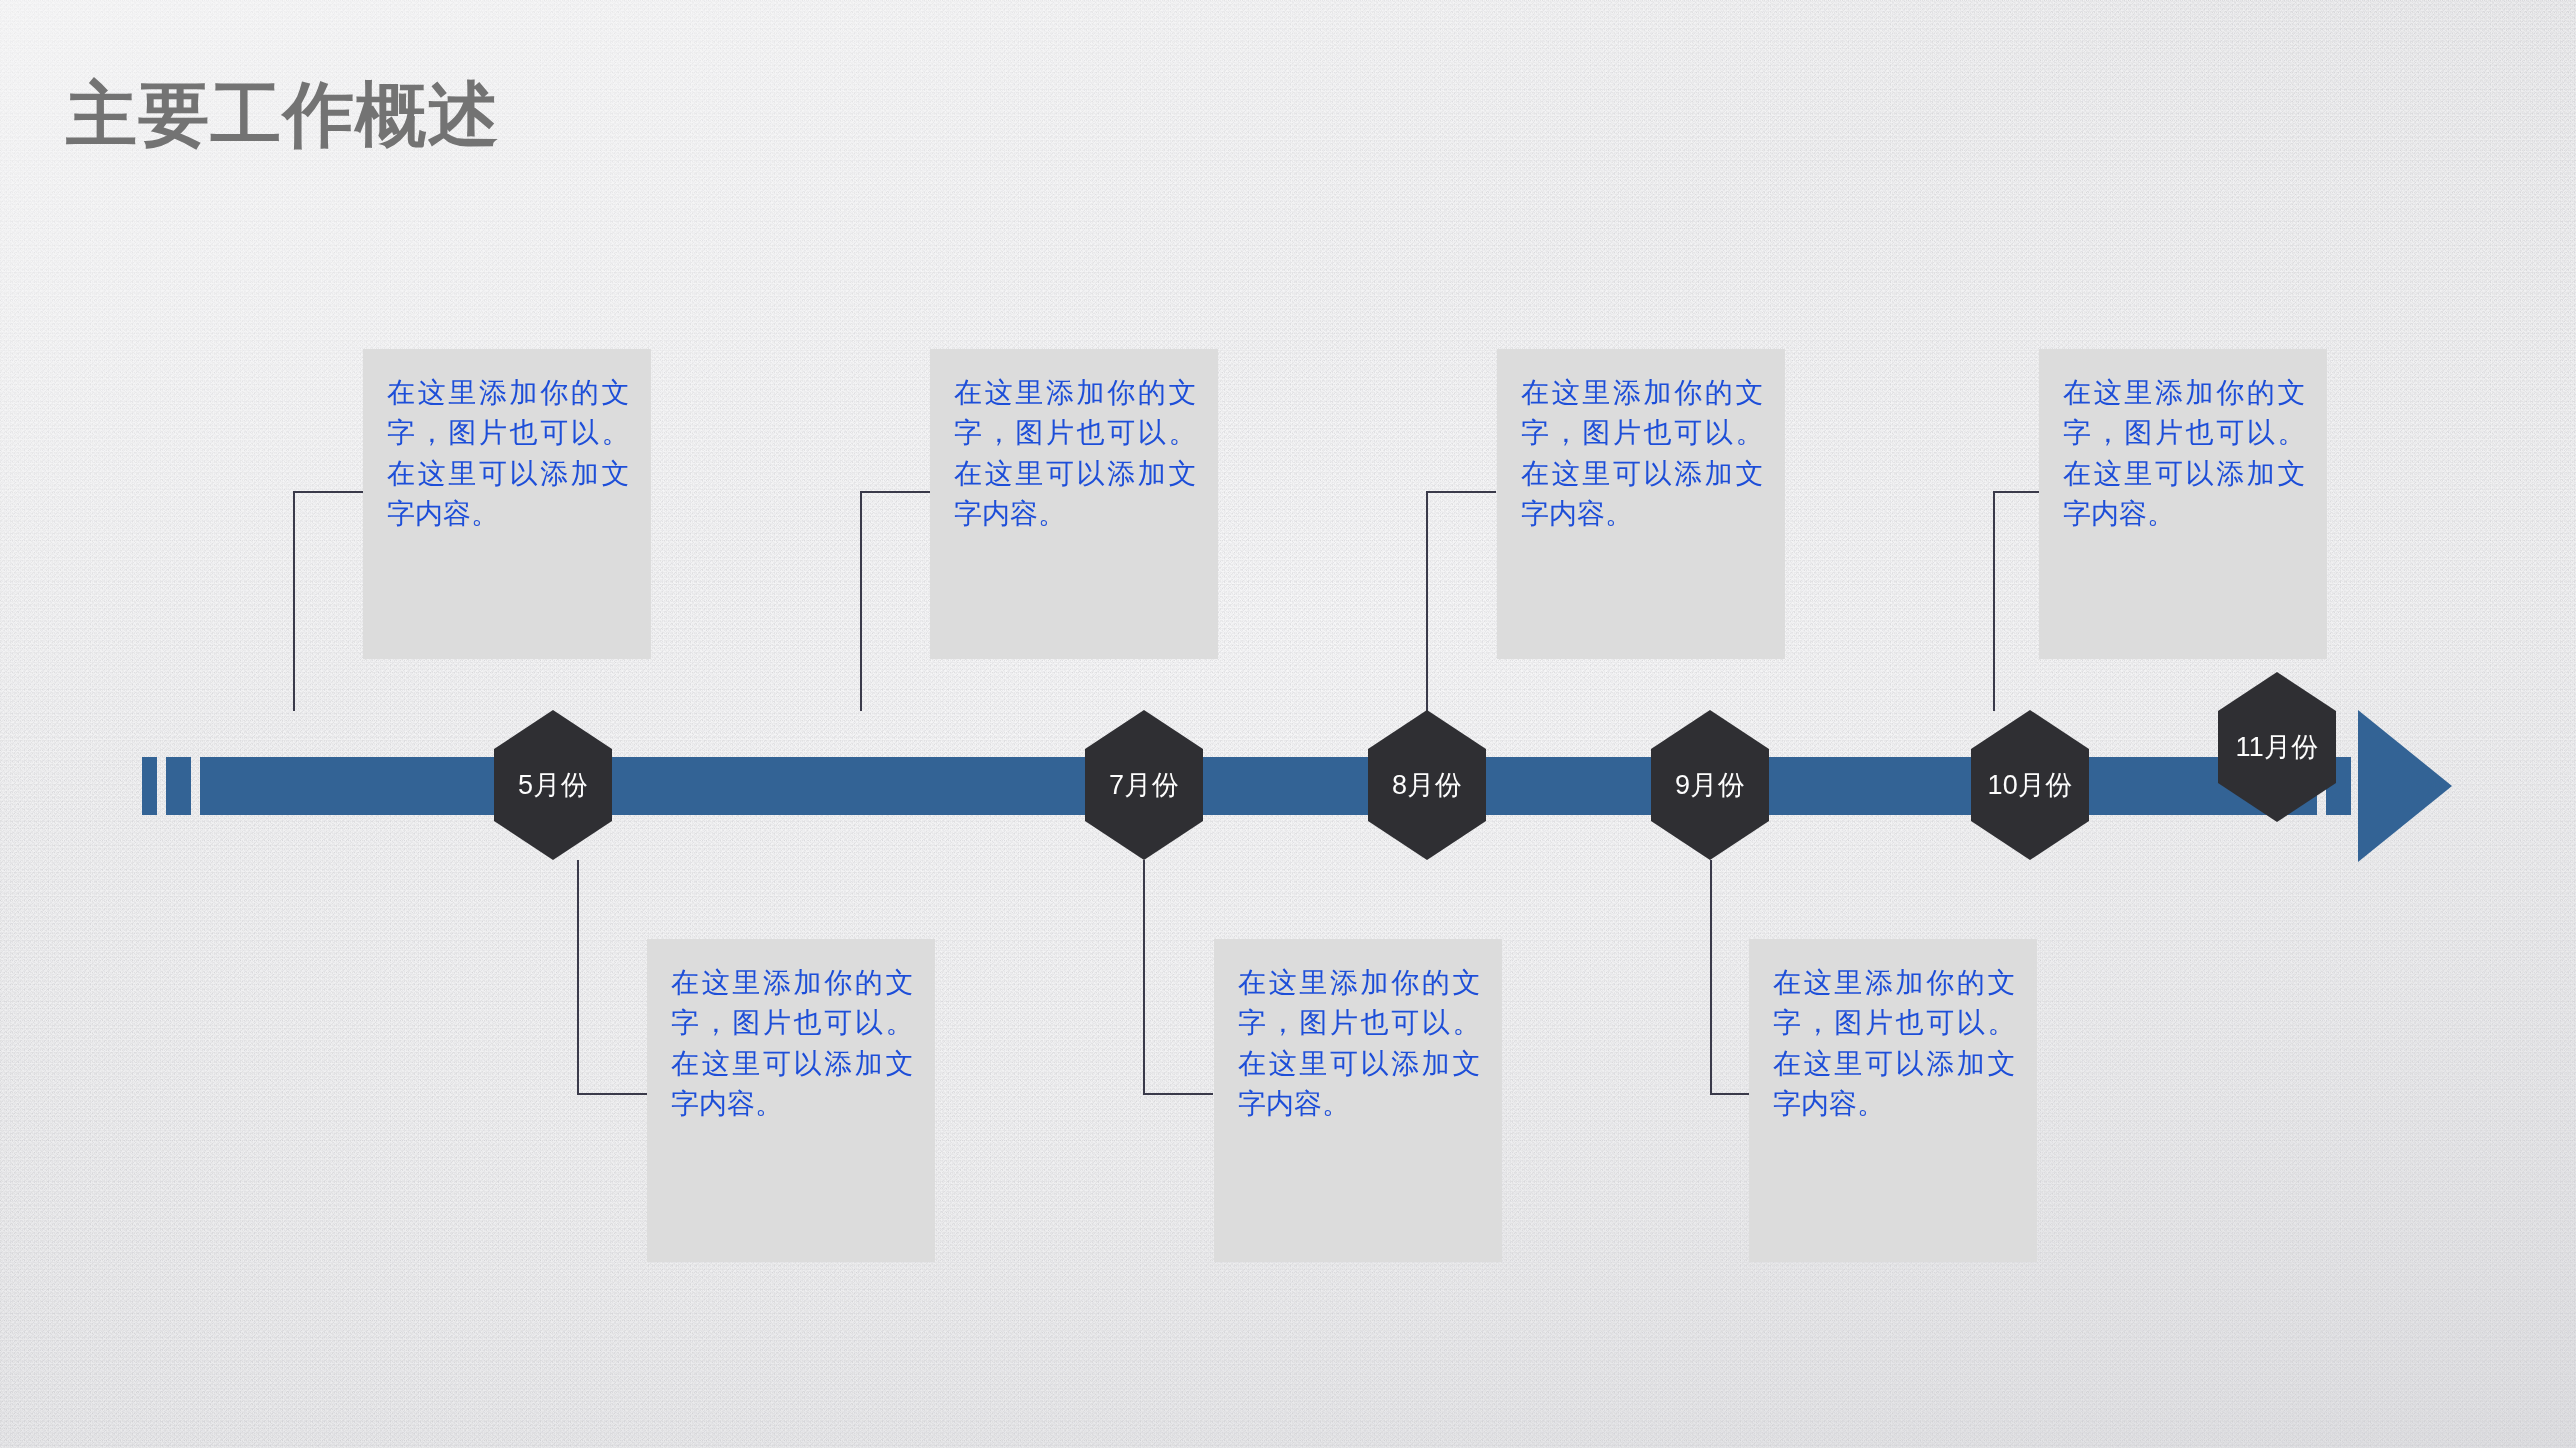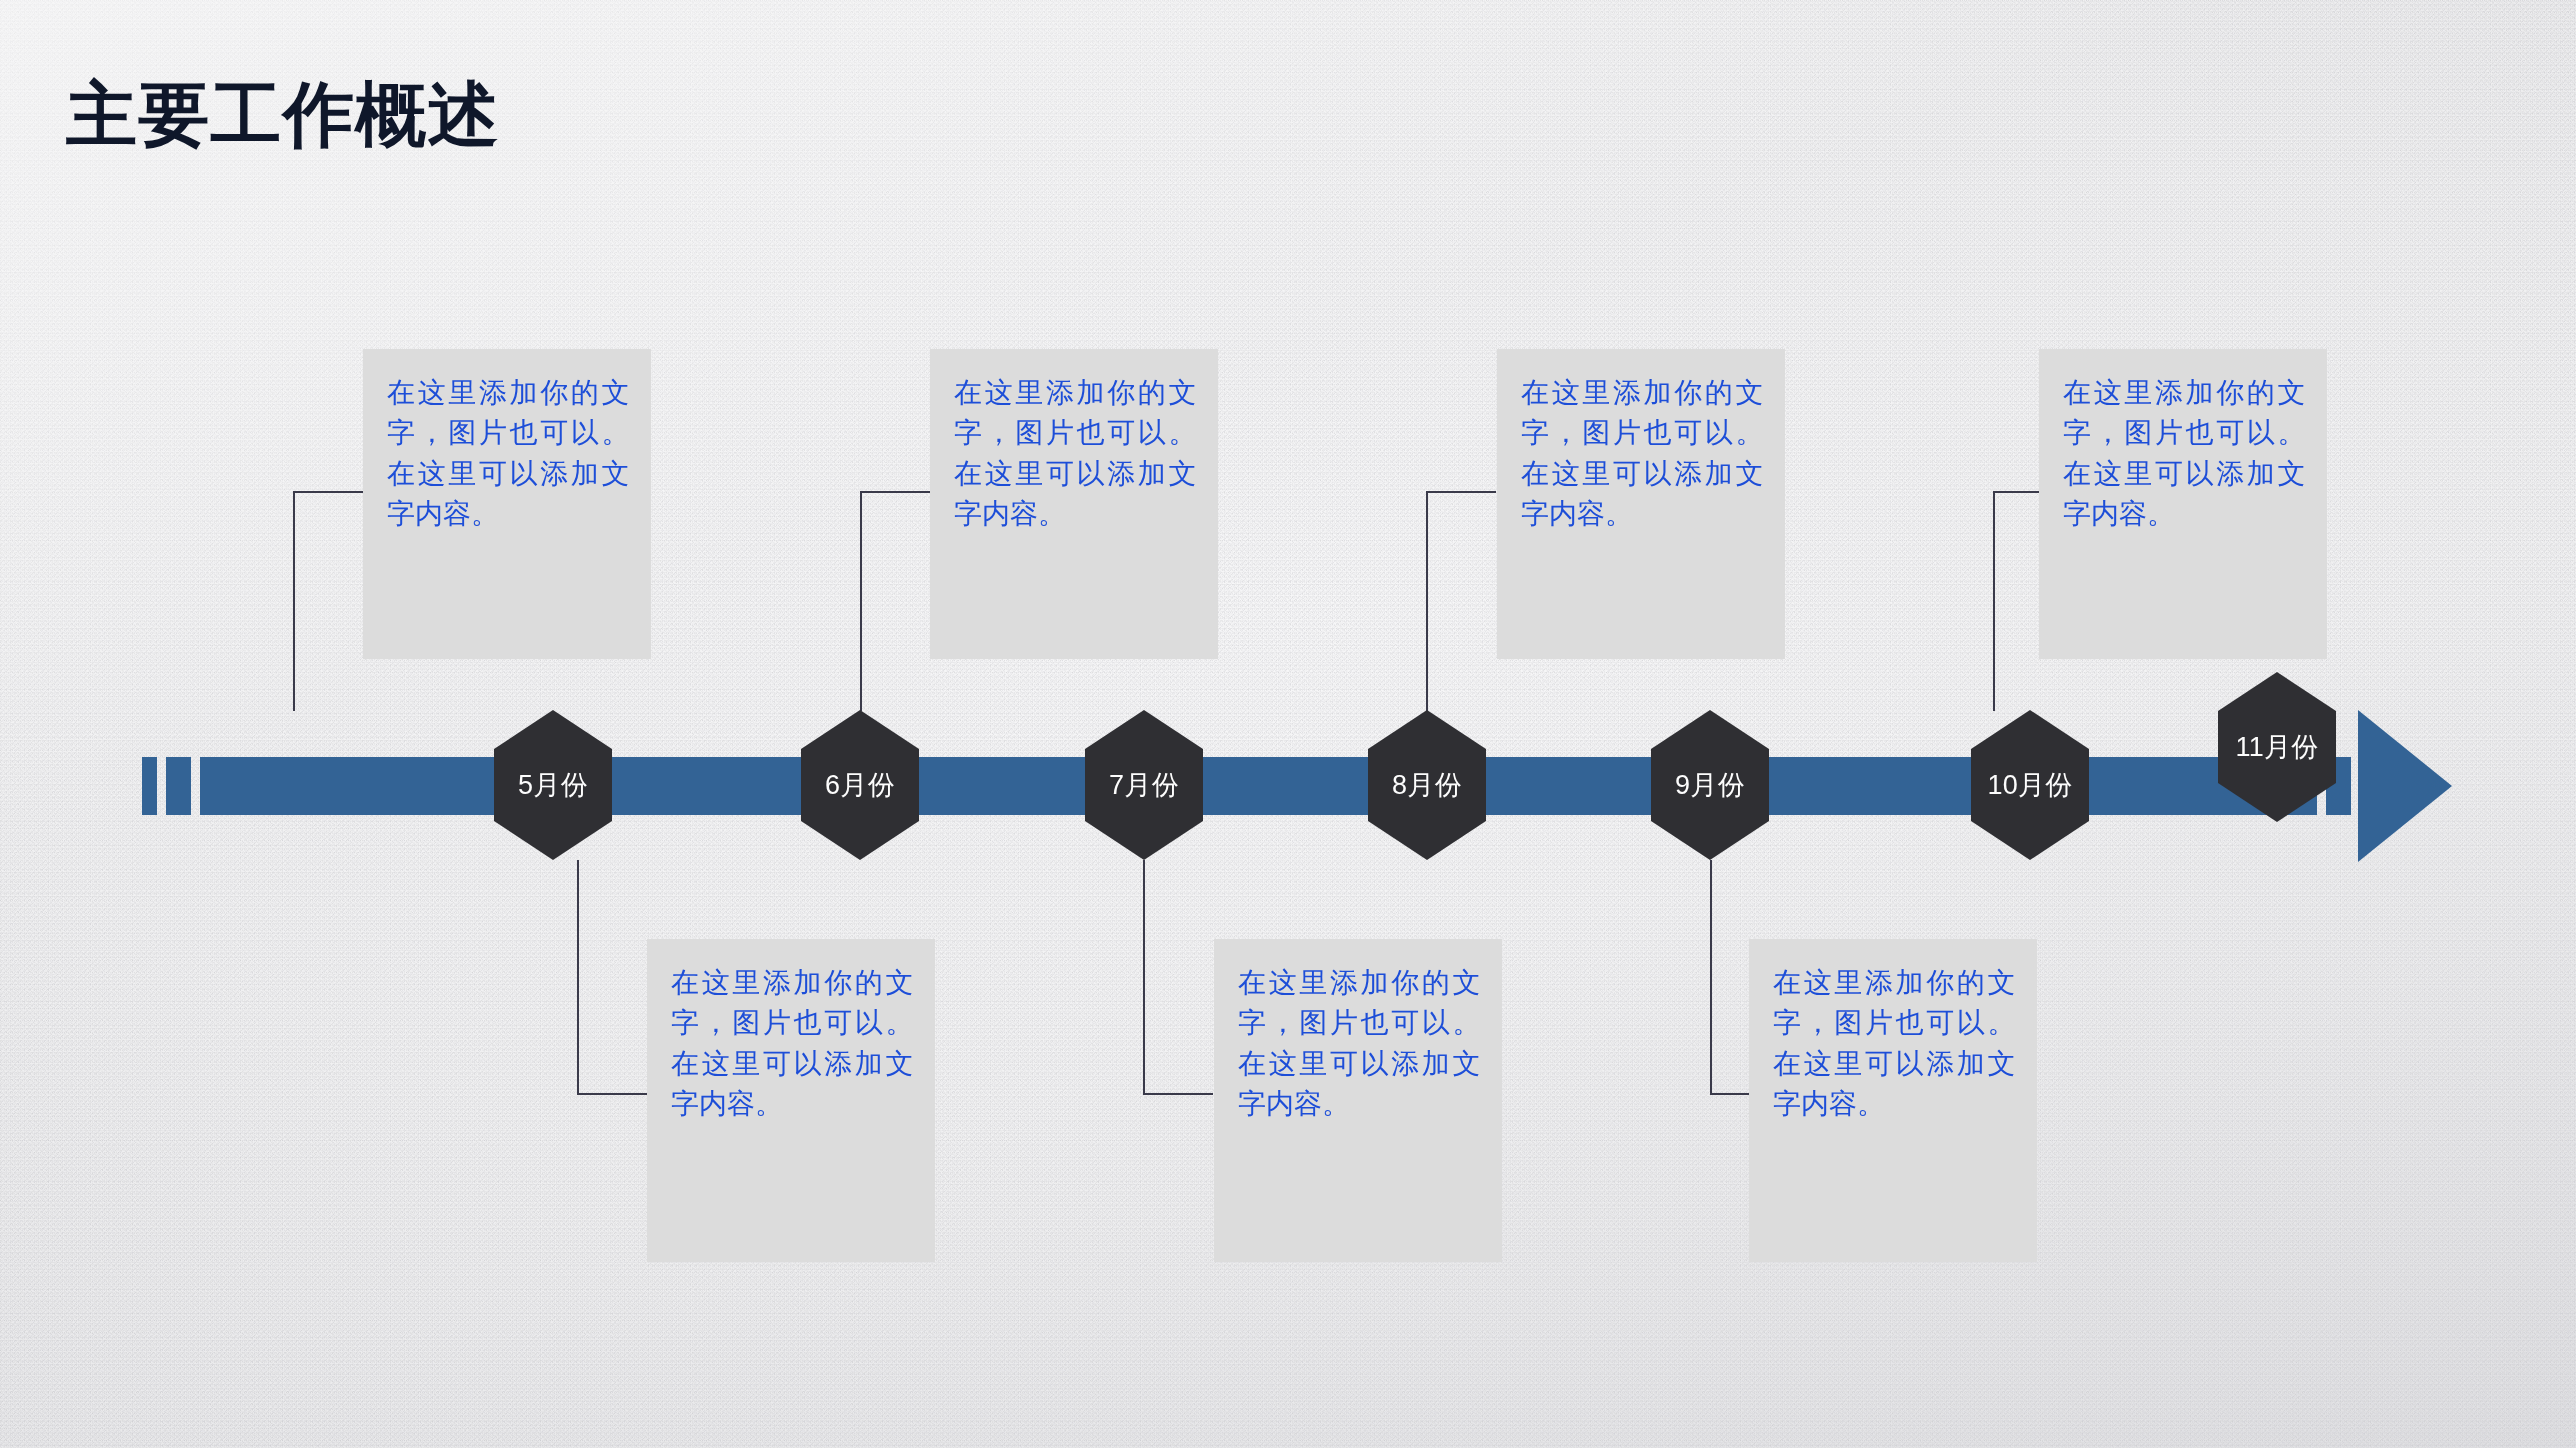--- a/index.html
+++ b/index.html
@@ -33,21 +33,21 @@
   }
 
   #slide { position:absolute; inset:0; z-index:5; }
 
   
   #page-title{
     position:absolute;
     left:66px; top:79px;
     font-size:71px;
     font-weight:bold;
-    color:#0f172a;
+    color:#737373;
     letter-spacing:1.3px;
     line-height:1;
     white-space:nowrap;
   }
 
   
   .axis-bar{
     position:absolute;
     top:757px; height:58px;
     background:#336395;
@@ -181,23 +181,20 @@
   <div class="card card-bot" style="left:1214px;">
     <div class="card-text">在这里添加你的文字，图片也可以。在这里可以添加文字内容。</div>
   </div>
   <div class="card card-bot" style="left:1749px;">
     <div class="card-text">在这里添加你的文字，图片也可以。在这里可以添加文字内容。</div>
   </div>
 
   <div class="hex" style="left:494px; top:710px;">
     <span class="hex-label">5月份</span>
   </div>
-  <div class="hex" style="left:801px; top:710px;">
-    <span class="hex-label">6月份</span>
-  </div>
   <div class="hex" style="left:1085px; top:710px;align-items:center;">
     <span class="hex-label">7月份</span>
   </div>
   <div class="hex" style="left:1368px; top:710px;">
     <span class="hex-label">8月份</span>
   </div>
   <div class="hex" style="left:1651px; top:710px;text-align:right;">
     <span class="hex-label">9月份</span>
   </div>
   <div class="hex" style="left:1935px; top:710px;margin-left:36px;">

